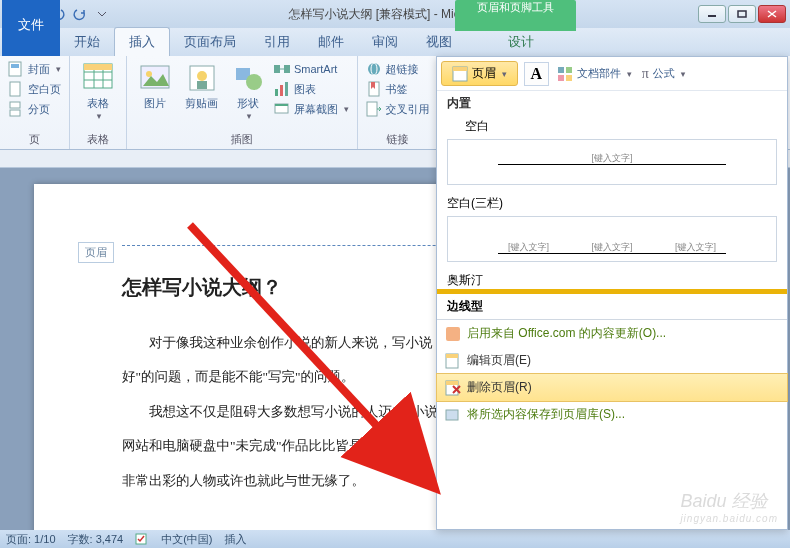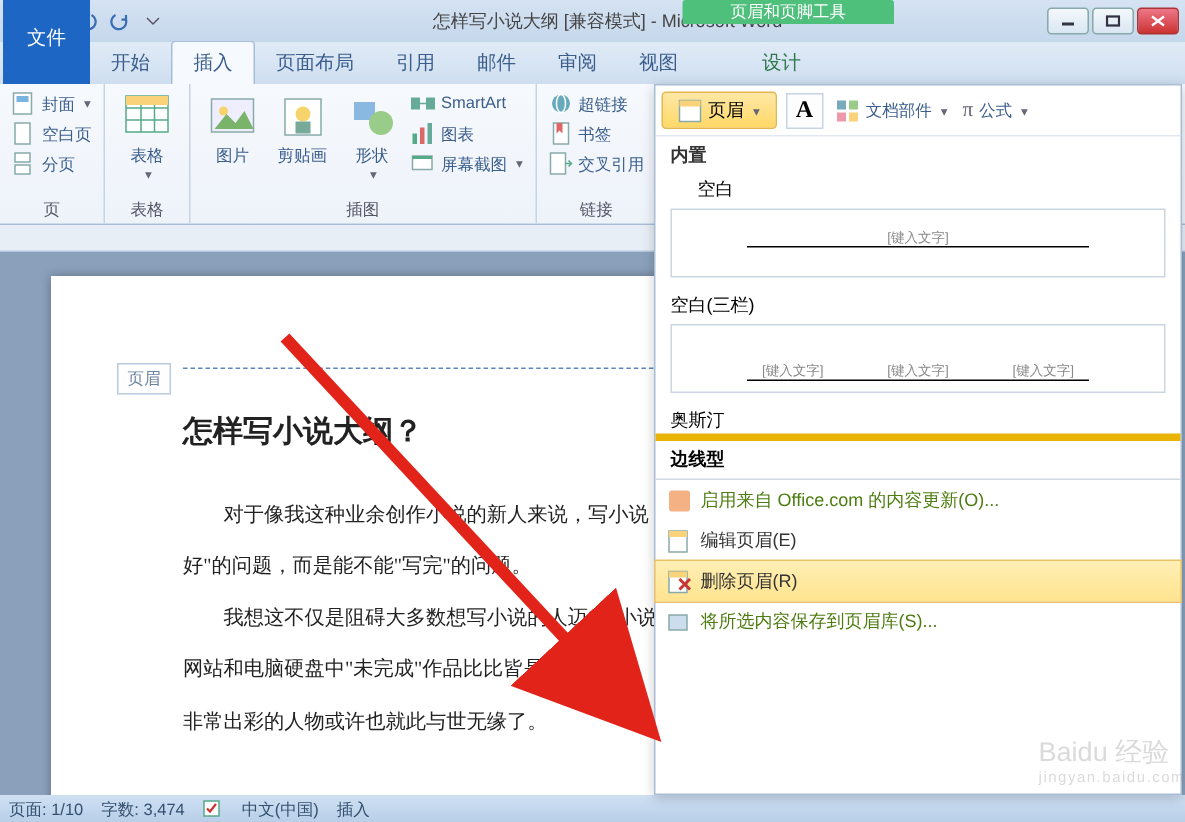--- a/index.html
+++ b/index.html
@@ -9,21 +9,21 @@
 .titlebar { height: 28px; background: linear-gradient(#d5e3f3, #c5d7eb); display: flex; align-items: center; padding: 0 4px; font-size: 12px; color: #444; }
 .app-icon { width: 16px; height: 16px; background: #2b579a; border-radius: 2px; display: inline-flex; align-items: center; justify-content: center; color: #fff; font-size: 10px; font-weight: bold; margin-right: 2px; }
 .qat { display: flex; gap: 2px; margin-left: 4px; }
 .qat-btn { width: 20px; height: 20px; display: inline-flex; align-items: center; justify-content: center; }
 .title-text { flex: 1; text-align: center; }
 .win-ctrls { display: flex; gap: 2px; }
 .win-btn { width: 28px; height: 18px; border: 1px solid #8aa; border-radius: 3px; display: inline-flex; align-items: center; justify-content: center; background: linear-gradient(#f5f9fc,#d9e6f2); }
 .win-close { background: linear-gradient(#e78,#c33); color: #fff; border-color: #a33; }
 
 
-.tool-strip { position: absolute; left: 455px; top: 0; height: 16px; background: #4fbf7c; color: #fff; font-size: 11px; padding: 0 32px; border-radius: 2px 2px 0 0; }
+.tool-strip { position: absolute; left: 455px; top: 0; height: 31px; background: #4fbf7c; color: #fff; font-size: 11px; padding: 0 22px; border-radius: 2px 2px 0 0; }
 
 
 .tabs { height: 28px; background: linear-gradient(#e1ebf7,#cedef0); display: flex; align-items: flex-end; font-size: 13px; padding-left: 2px; }
 .tab { padding: 5px 14px; color: #3b5e8c; cursor: pointer; }
 .tab.file { background: #1e66c4; color: #fff; border-radius: 2px 2px 0 0; padding: 22px 16px; }
 .tab.active { background: #f6f9fd; border: 1px solid #a8bdd6; border-bottom: none; border-radius: 3px 3px 0 0; color: #3b5e8c; }
 .tab.ctx { color: #2e7a4e; }
 
 
 .ribbon { height: 94px; background: linear-gradient(#f6f9fd,#eef3fa); border-bottom: 1px solid #a9bdd6; display: flex; }
@@ -72,21 +72,21 @@
 
 .status { position: absolute; left: 0; right: 0; bottom: 0; height: 18px; background: linear-gradient(#cfe0f3,#b8cfe8); font-size: 11px; color: #34506f; display: flex; align-items: center; padding: 0 6px; gap: 12px; }
 
 
 .arrow { position: absolute; z-index: 100; pointer-events: none; }
 
 
 svg { display: block; }
 
 
-.watermark { position: absolute; right: 0; bottom: 24px; font-size: 18px; color: rgba(150,150,150,0.35); z-index: 200; pointer-events:none; }
+.watermark { position: absolute; right: 12px; bottom: 24px; font-size: 18px; color: rgba(150,150,150,0.35); z-index: 200; font-style: italic; pointer-events:none; }
 .wm-sub { font-size: 10px; display:block; letter-spacing:1px; }
 </style>
 </head>
 <body>
 
 <div class="titlebar">
   <span class="app-icon">W</span>
   <div class="qat">
     <span class="qat-btn">
         <svg width="14" height="14">

